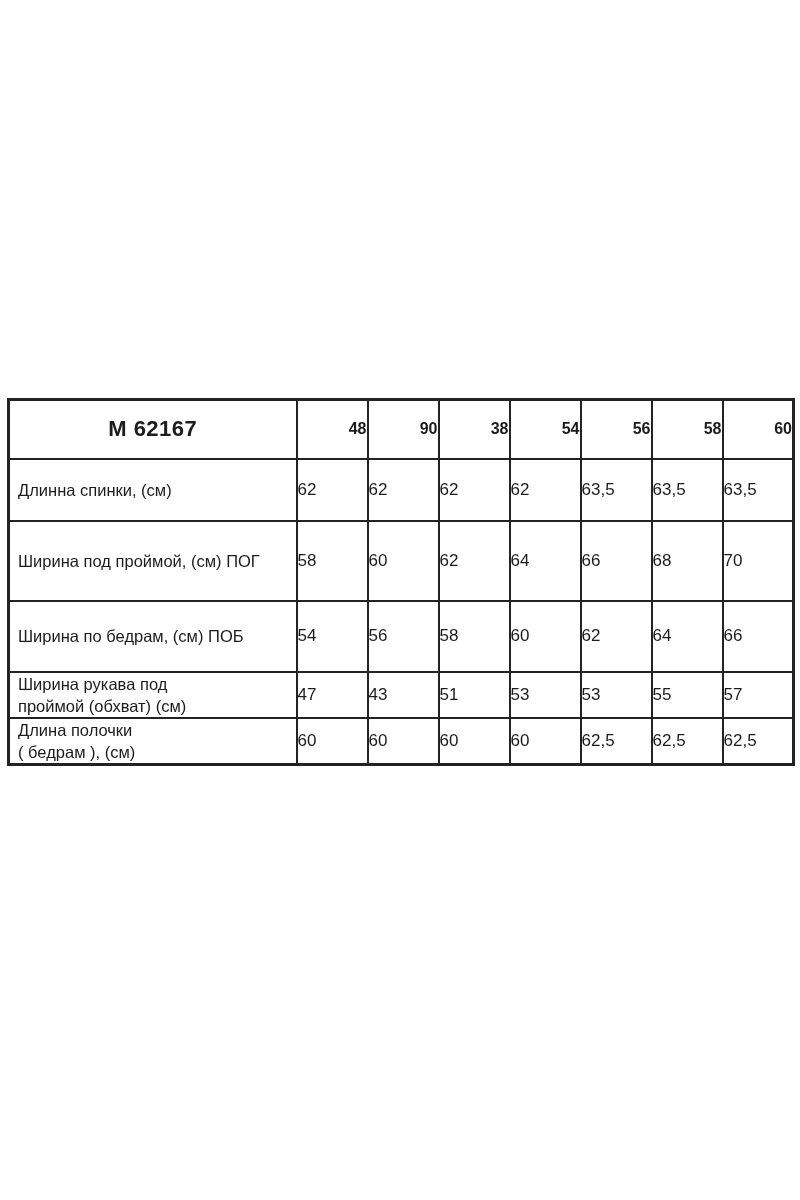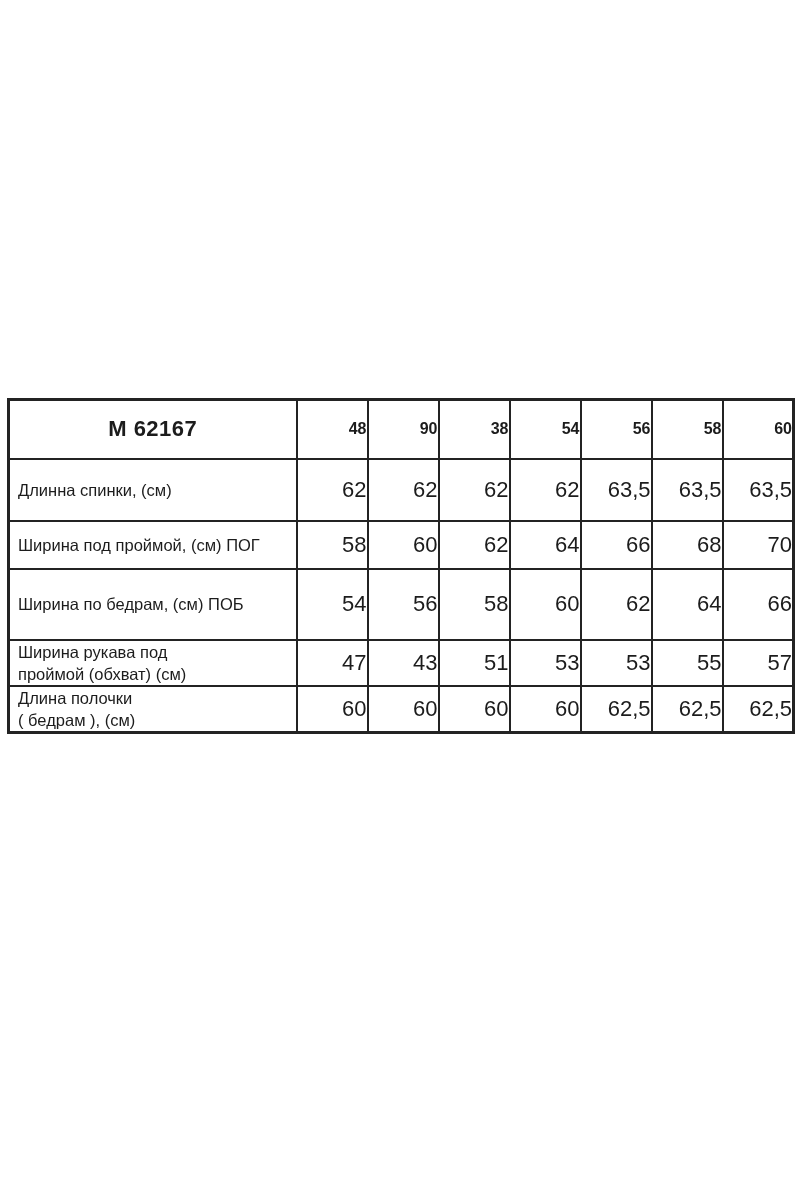--- a/index.html
+++ b/index.html
@@ -46,27 +46,27 @@
   }
   td.label-cell {
     font-size: 16.5px;
     text-align: left;
     padding-left: 8px;
     padding-right: 14px;
     white-space: pre-line;
     line-height: 22px;
   }
   td.value-cell {
-    font-size: 22px;
-    text-align: right;
+    font-size: 17px;
+    text-align: left;
   }
   tr.row-header   { height: 59px; }
   tr.row-0 { height: 62px; }
   tr.row-1 { height: 64px; }
-  tr.row-2 { height: 48px; }
+  tr.row-2 { height: 80px; }
   tr.row-3 { height: 71px; }
   tr.row-4 { height: 33px; }
   tr.row-5 { height: 47px; }
 </style>
 </head>
 <body>
 
 <div class="canvas">
   <table class="size-table">
     <colgroup>

